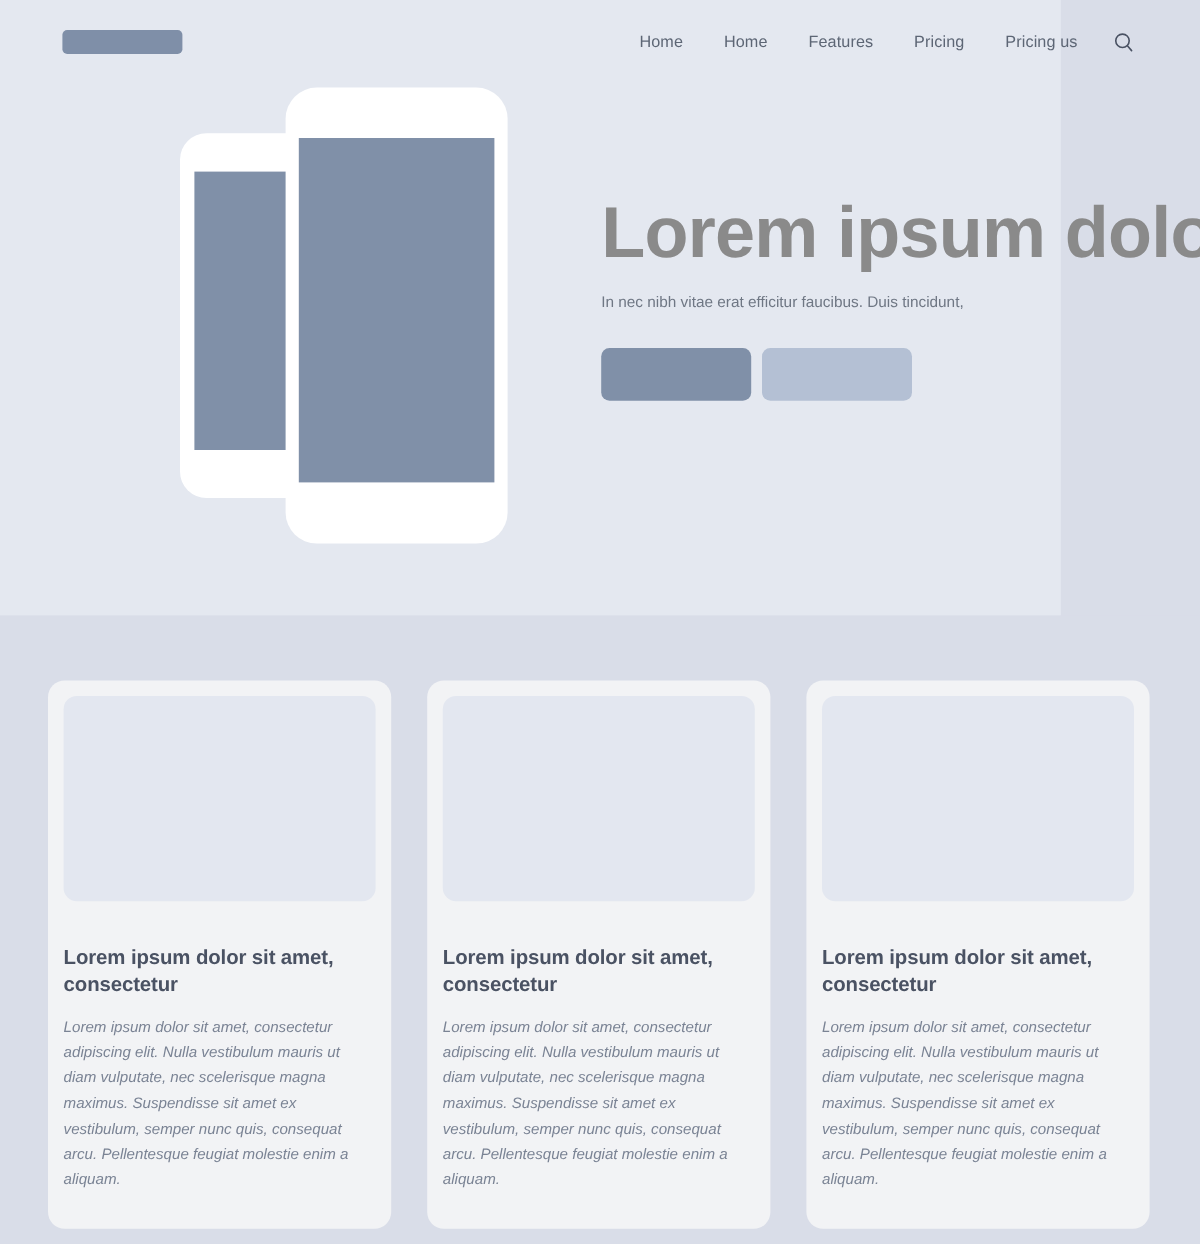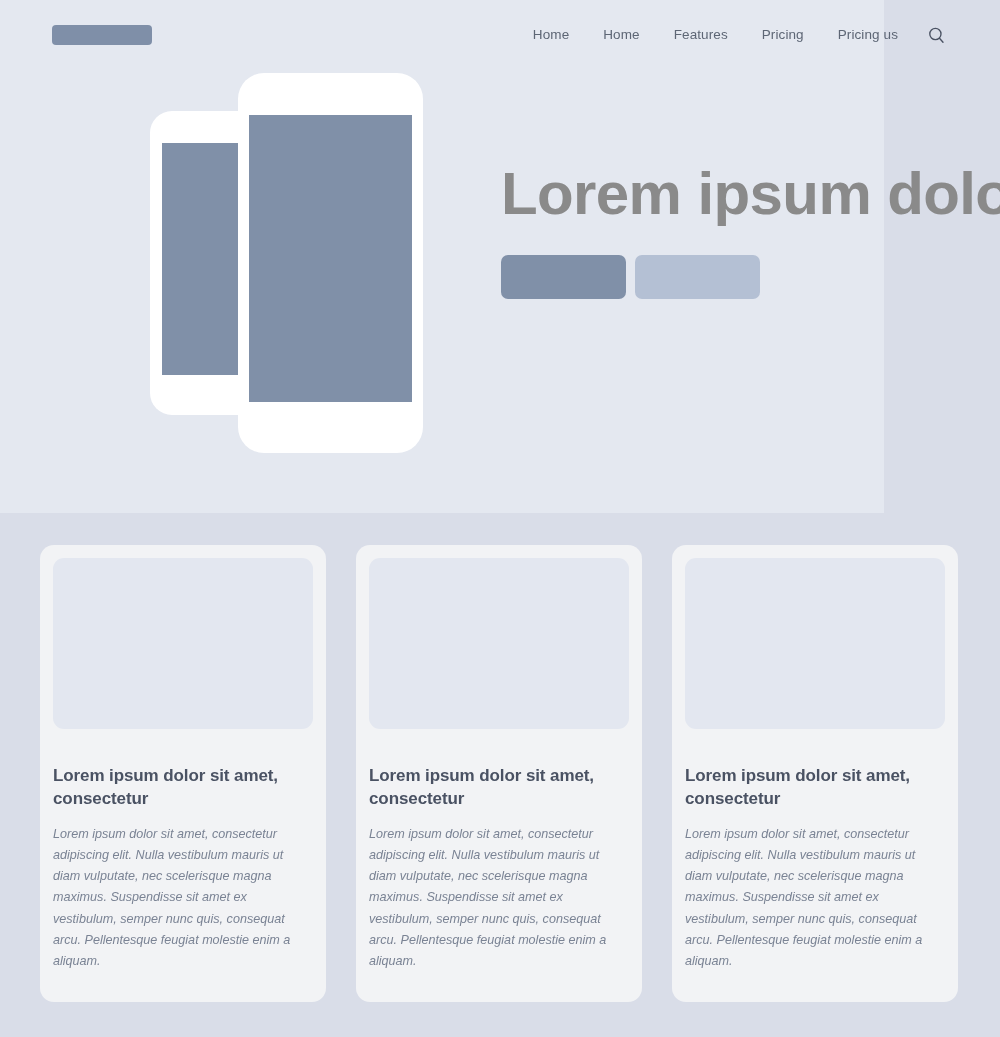--- a/index.html
+++ b/index.html
@@ -173,21 +173,21 @@
     left: 0;
     top: 513px;
     width: 1000px;
     height: 524px;
     background: #d9dde8;
   }
 
   .cards-row {
     position: absolute;
     left: 40px;
-    top: 32px;
+    top: 54px;
     width: 920px;
     display: flex;
     align-items: flex-start;
     gap: 30px;
   }
 
   .feature-card {
     width: 286px;
     background: #f2f3f5;
     border-radius: 14px;
@@ -249,20 +249,21 @@
     </div>
     <div class="phone phone-front">
       <div class="phone-screen"></div>
     </div>
   </div>
 
   <div class="hero-copy">
     <h1 class="hero-title">Lorem ipsum dolor</h1>
 
     <div class="hero-subtitle">
+      <div>In nec nibh vitae erat efficitur faucibus. Duis tincidunt,</div>
     </div>
 
     <div class="hero-actions">
       <button class="hero-btn hero-btn-primary"></button>
       <button class="hero-btn hero-btn-secondary"></button>
     </div>
   </div>
 
 </section>
 

